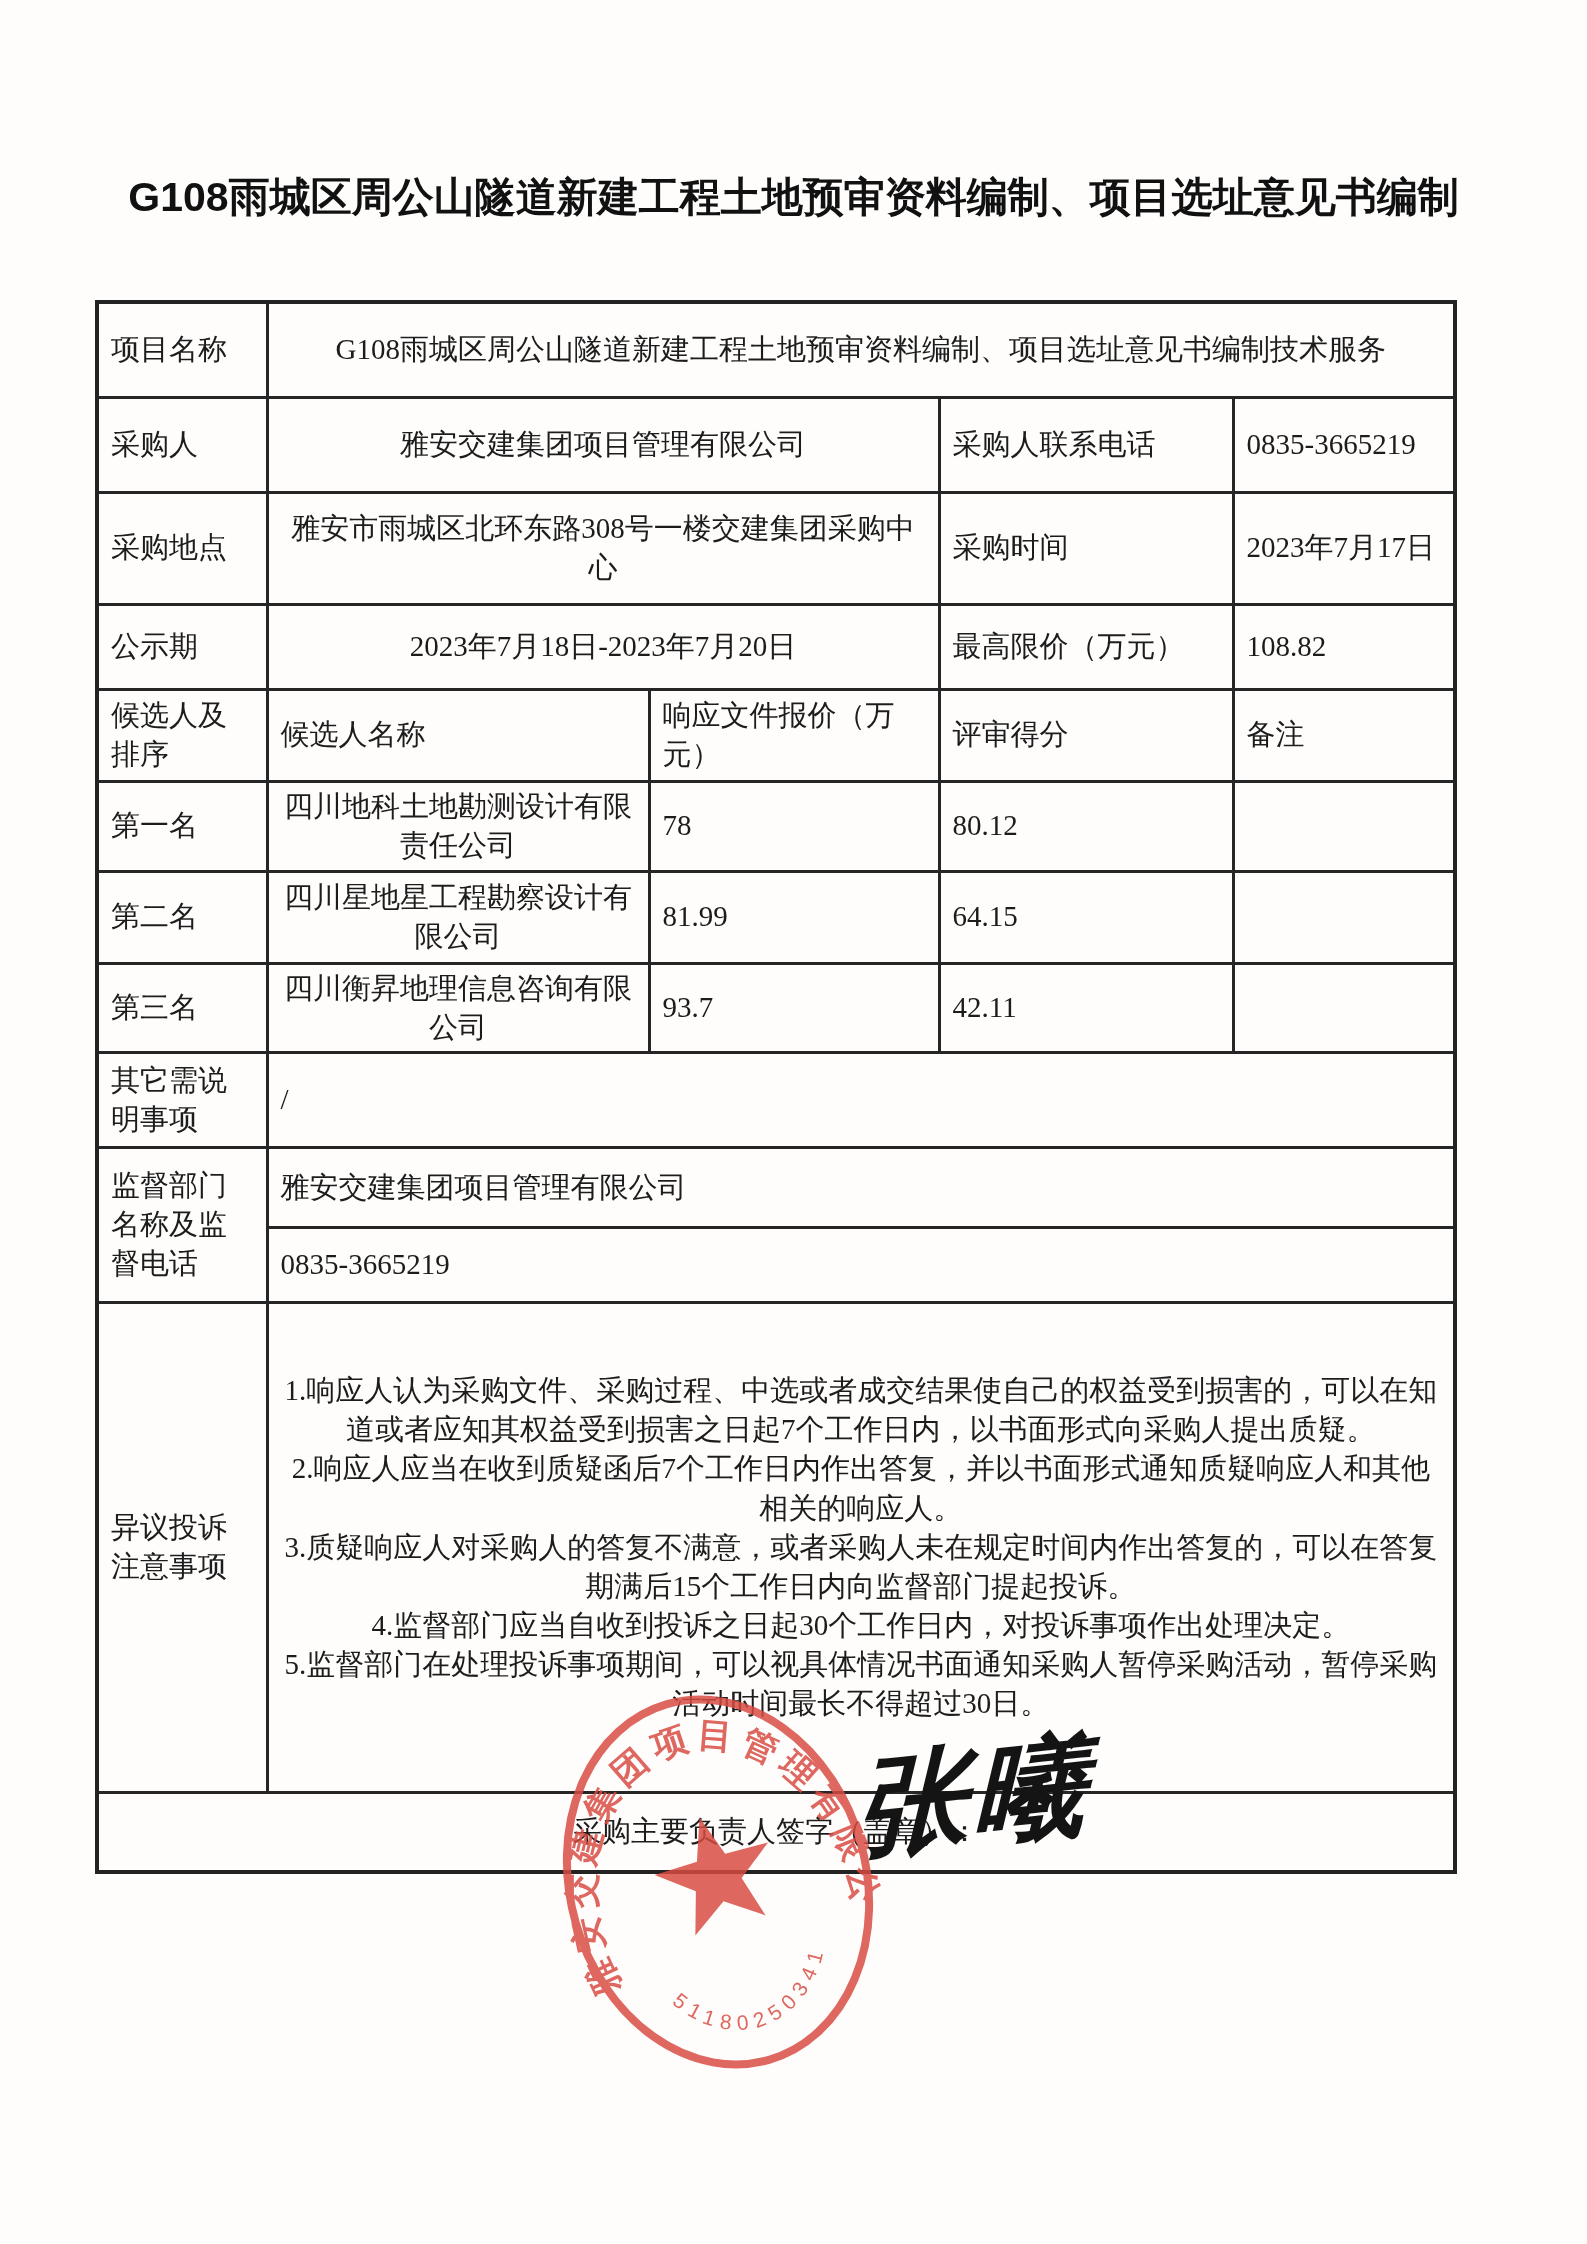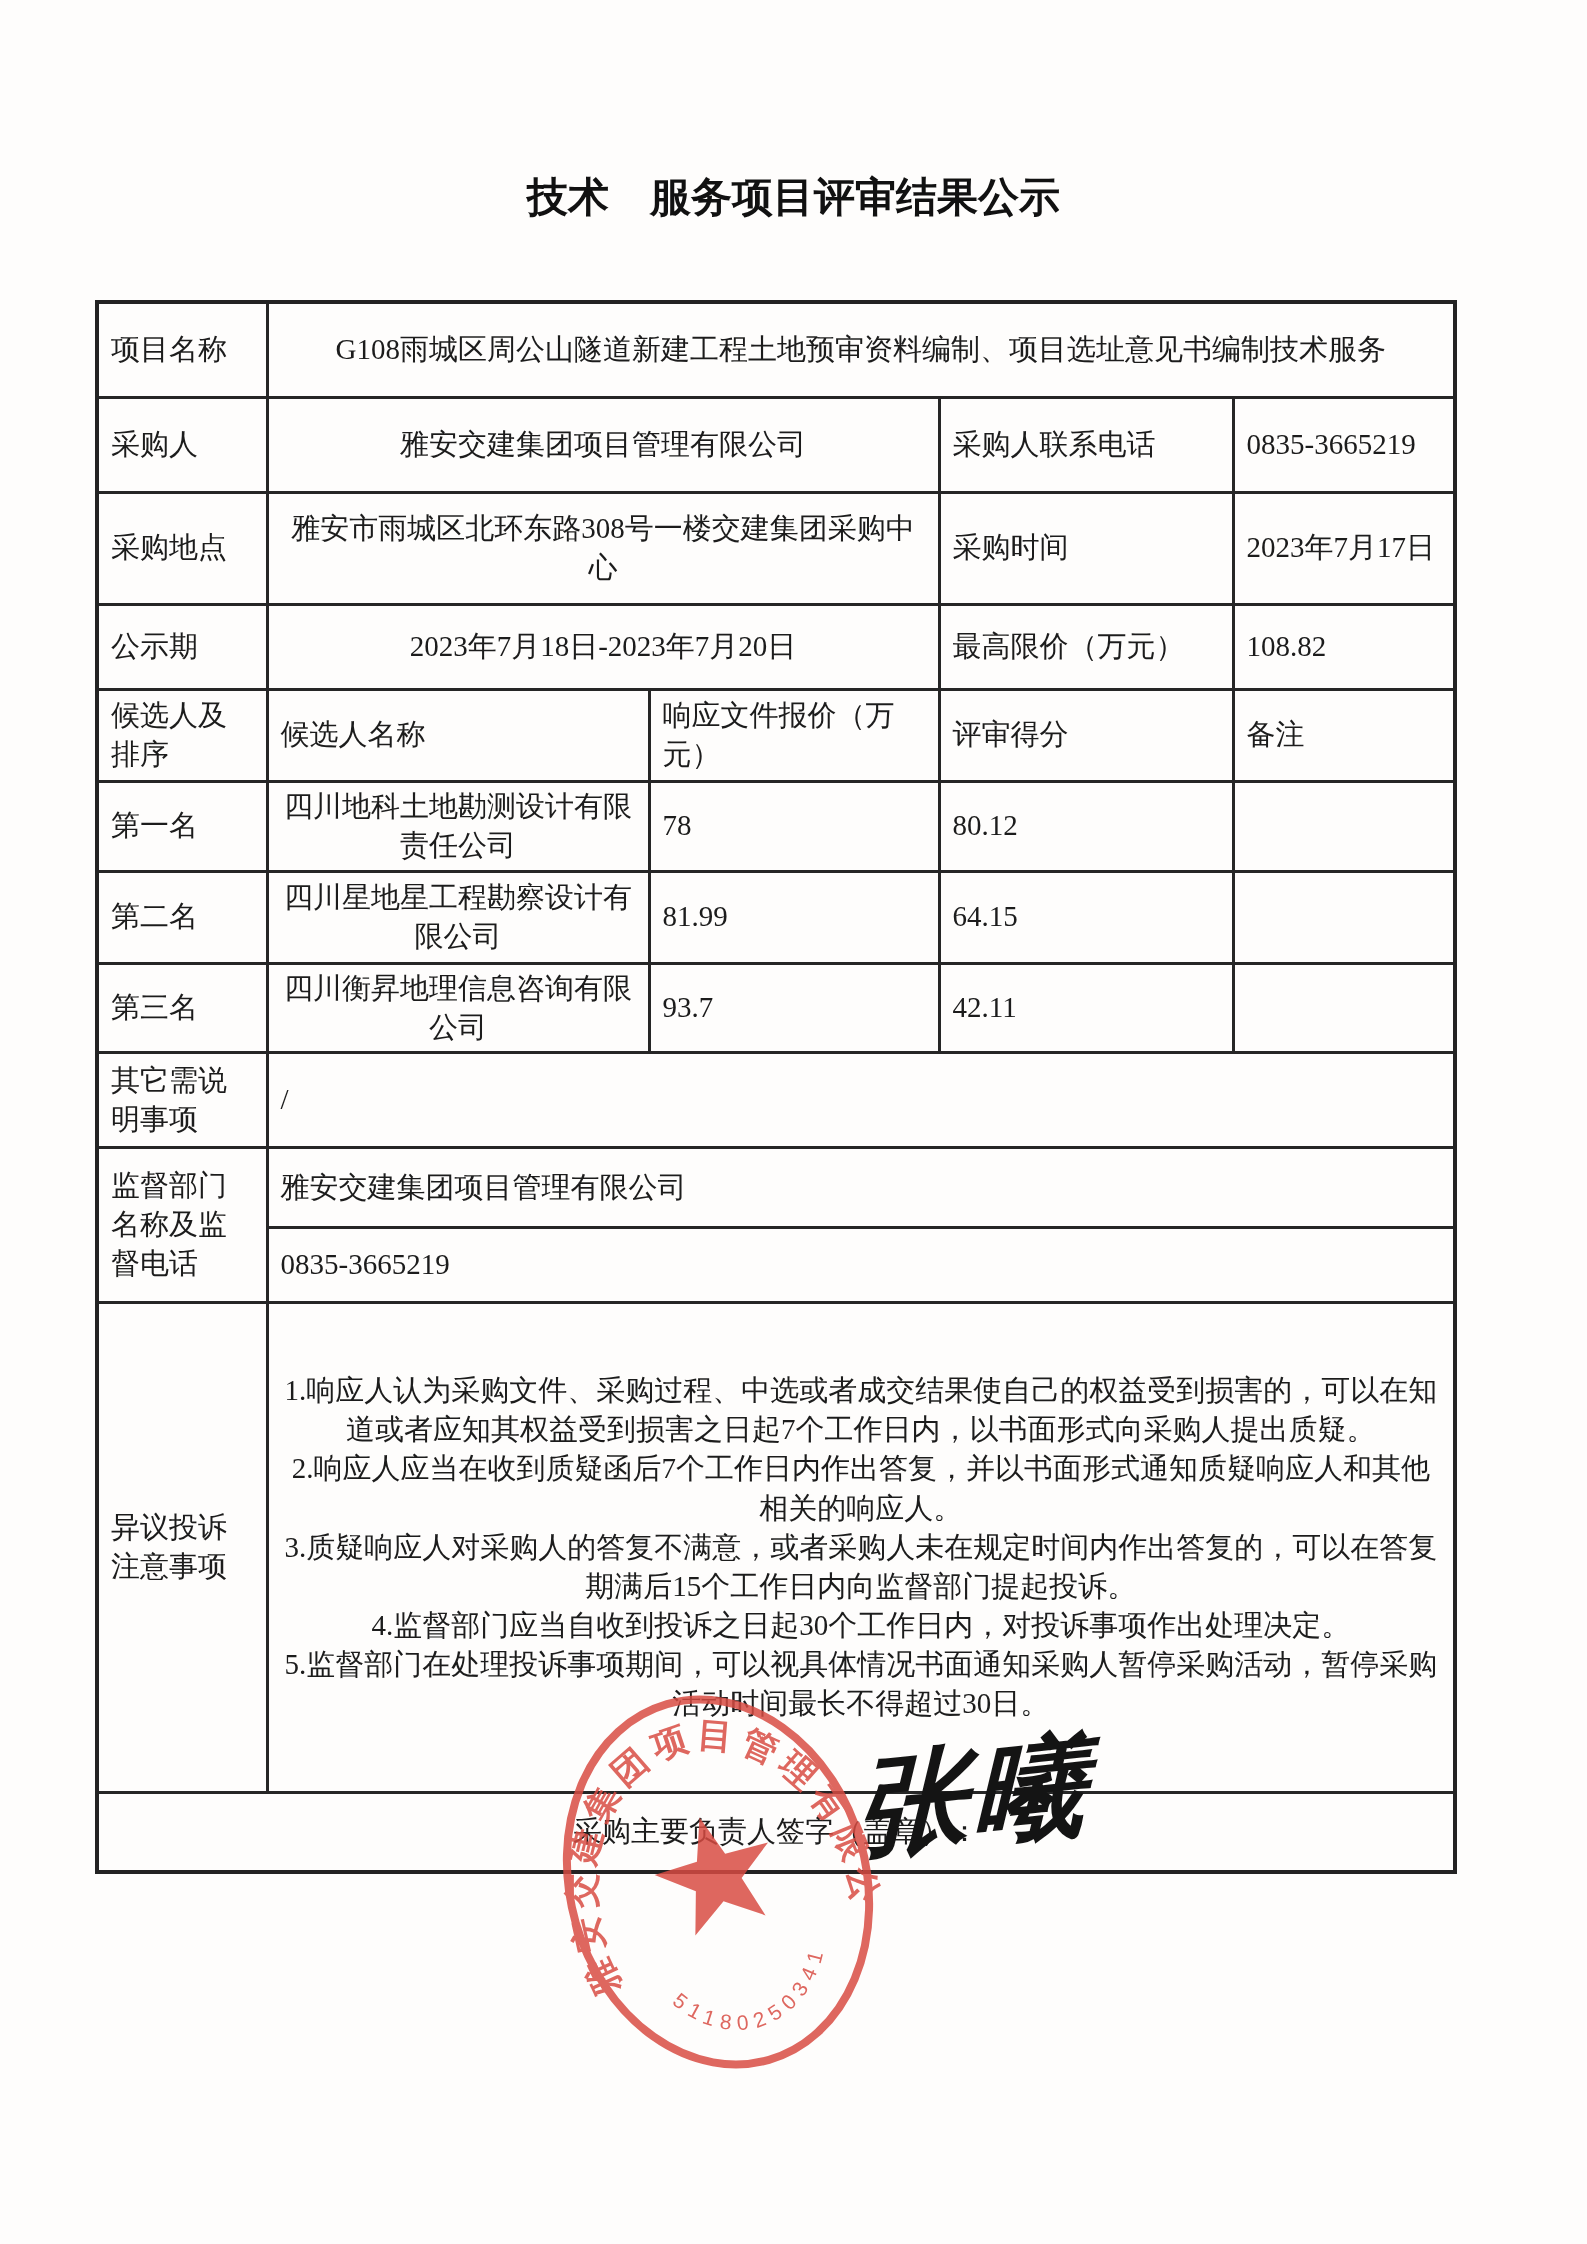--- a/index.html
+++ b/index.html
@@ -70,21 +70,21 @@
     letter-spacing:6px;
     pointer-events:none;
   }
 </style>
 </head>
 <body>
 
 <div class="page">
 
   <div class="doc-title">
-    <div>技术　服务项目评审结果公示</div>
+    <div>G108雨城区周公山隧道新建工程土地预审资料编制、项目选址意见书编制</div>
   </div>
 
   <table class="doc-table">
     <colgroup>
       <col style="width:170px">
         <col style="width:382px">
         <col style="width:290px">
         <col style="width:294px">
         <col style="width:222px">
     </colgroup>

